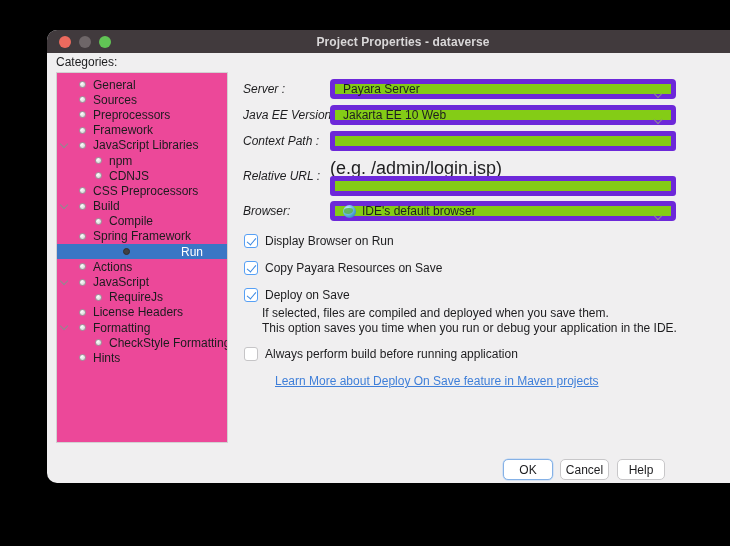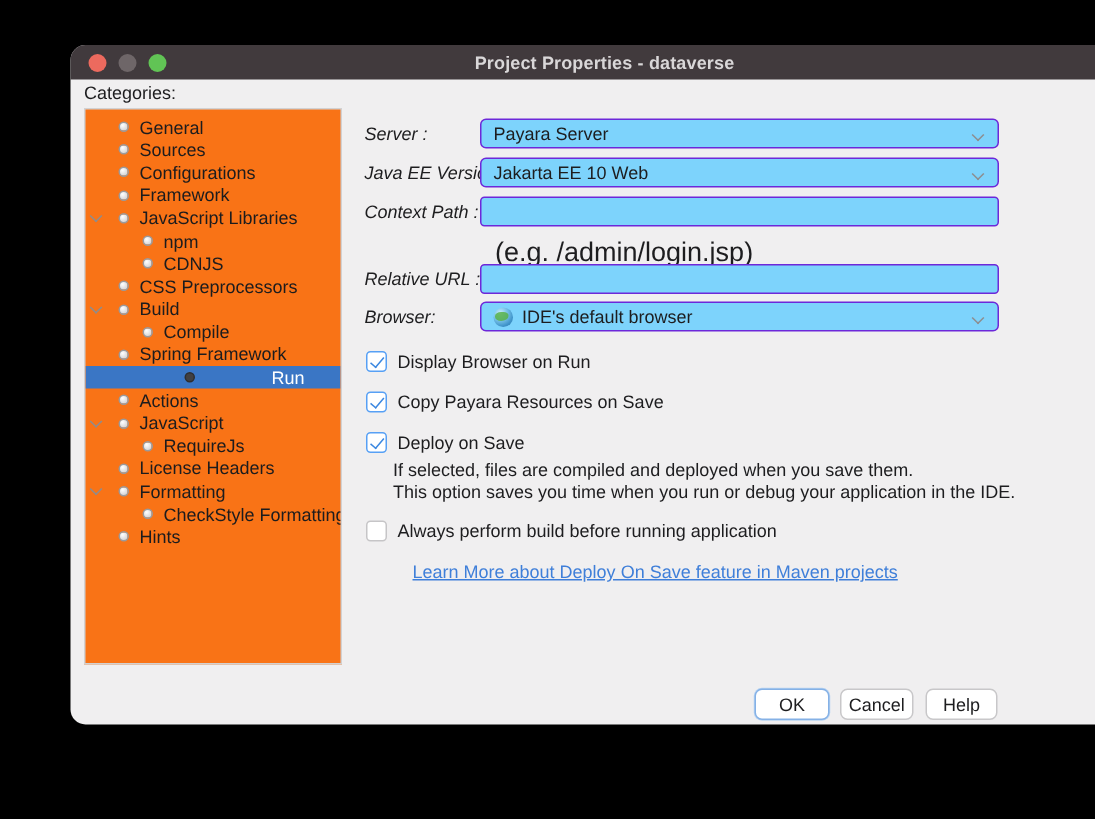--- a/index.html
+++ b/index.html
@@ -25,21 +25,21 @@
     color:#d9d7d8; font-size:12px; font-weight:700; letter-spacing:.1px;
   }
   .traffic { position:absolute; top:5.5px; width:12px; height:12px; border-radius:50%; border:none; cursor:default; }
   .t-red   { left:12px;  background:#ec6a5e; }
   .t-gray  { left:32px;  background:#6e6668; }
   .t-green { left:52px;  background:#61c455; }
 
   .cat-label { position:absolute; left:9px; top:25px; font-size:12px; color:#1d1d1f; }
   .tree-box {
     position:absolute; left:9px; top:42px; width:172px; height:371px;
-    background:#f97316; border:1px solid #d2d1d2; overflow:hidden;
+    background:#ec4899; border:1px solid #d2d1d2; overflow:hidden;
     padding-top:4px;
   }
   .tree-row {
     height:15.2px; display:flex; align-items:center;
     font-size:12px; color:#1c1c1e; white-space:nowrap; cursor:default;
   }
   .tree-row.selected { background:#3a76c5; color:#fff;gap:44px; }
   .tree-row .chevron {
     width:9px; height:9px; margin-left:3px; flex:0 0 9px; position:relative;
   }
@@ -52,22 +52,22 @@
     width:7px; height:7px; border-radius:50%; flex:0 0 7px;
     border:1px solid #9b9a9c;
     background:radial-gradient(circle at 35% 30%, #ffffff, #c9c8ca);
     margin-left:10px; margin-right:7px;
   }
   .tree-row.child .bullet { margin-left:26px; }
   .tree-row.selected .bullet { background:#414042; border-color:#2e2e30; }
 
   .field-label { position:absolute; font-size:12px; color:#1d1d1f; line-height:20px; height:20px;font-style:italic; }
   .combo, .text-input {
-    position:absolute; left:273px; width:346px; height:20px;
-    background:#7dd3fc; border:1px solid #6d28d9; border-radius:4px;
+    position:absolute; left:283px; width:346px; height:20px;
+    background:#84cc16; border:5px solid #6d28d9; border-radius:4px;
   }
   .combo { display:flex; align-items:center; padding:0 22px 0 8px; font-size:12px; color:#1d1d1f; cursor:default; }
   .combo .chev {
     position:absolute; right:9px; top:7px; width:7px; height:7px;
   }
   .combo .chev::after {
     content:""; position:absolute; left:0; top:0; width:5px; height:5px;
     border-right:1.5px solid #8d8d8f; border-bottom:1.5px solid #8d8d8f; transform:rotate(45deg);
   }
   .text-input { padding:0 6px; font-size:12px; font-family:"Liberation Sans",sans-serif; color:#1d1d1f; outline:none; border-radius:3px; }
@@ -130,21 +130,21 @@
       <span class="tree-label">General</span>
     </div>
       <div class="tree-row">
       <span class="chevron" style="visibility: hidden;"></span>
       <span class="bullet"></span>
       <span class="tree-label">Sources</span>
     </div>
       <div class="tree-row">
       <span class="chevron" style="visibility: hidden;"></span>
       <span class="bullet"></span>
-      <span class="tree-label">Configurations</span>
+      <span class="tree-label">Preprocessors</span>
     </div>
       <div class="tree-row">
       <span class="chevron" style="visibility: hidden;"></span>
       <span class="bullet"></span>
       <span class="tree-label">Framework</span>
     </div>
       <div class="tree-row">
       <span class="chevron" style="visibility: visible;"></span>
       <span class="bullet"></span>
       <span class="tree-label">JavaScript Libraries</span>
@@ -231,21 +231,21 @@
   <div class="combo" style="top:75px;">
     <span>Jakarta EE 10 Web</span>
     <span class="chev"></span>
   </div>
 
   <div class="field-label" style="left:196px; top:101px;">Context Path :</div>
   <input class="text-input" style="top: 101px;" value="">
 
   <div class="hint" style="top:128px;">(e.g. /admin/login.jsp)</div>
 
-  <div class="field-label" style="left:196px; top:146px;">Relative URL :</div>
+  <div class="field-label" style="left:196px; top:136px;">Relative URL :</div>
   <input class="text-input" style="top: 146px;" value="">
 
   <div class="field-label" style="left:196px; top:171px;">Browser:</div>
   <div class="combo" style="top:171px;">
     <span class="globe"></span>
     <span>IDE's default browser</span>
     <span class="chev"></span>
   </div>
 
   <div class="cb-row" style="top:203px;">

